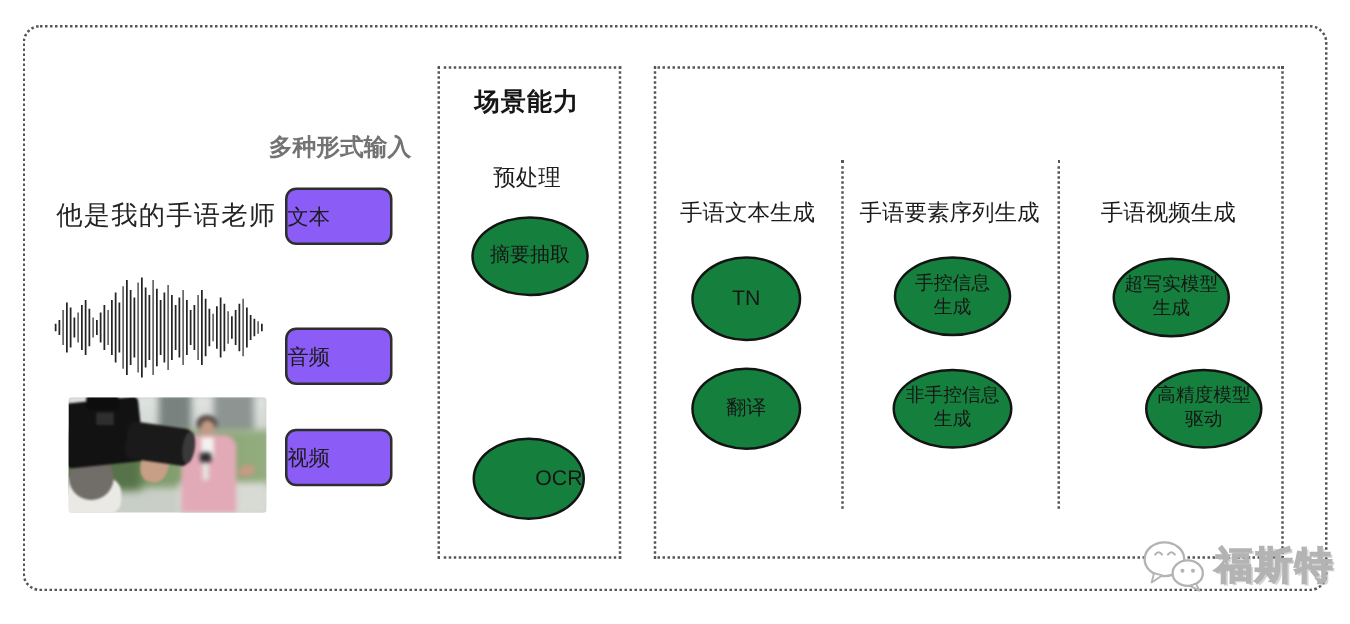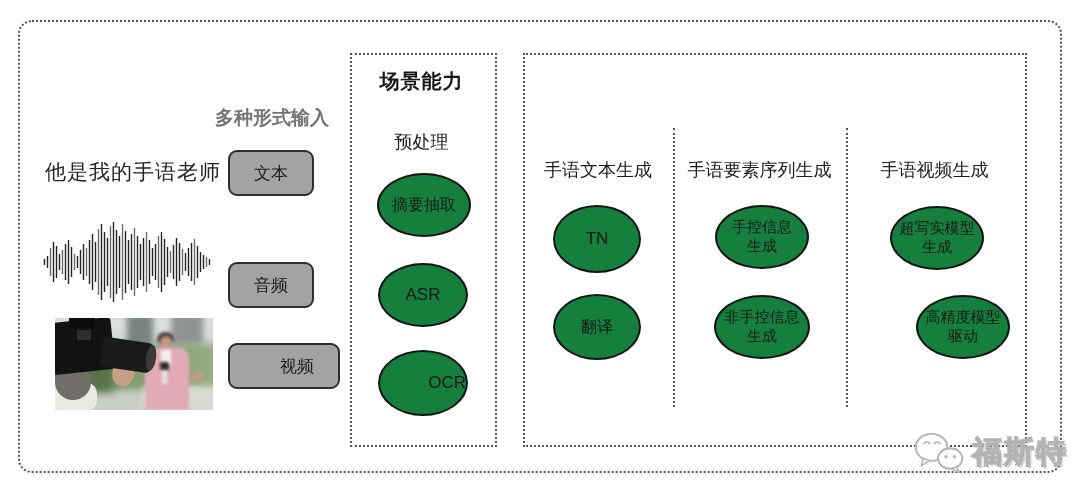--- a/index.html
+++ b/index.html
@@ -17,21 +17,21 @@
   .dotted-box{border:2px dotted #565656;background:transparent;}
   .scene-box{left:350px;top:53px;width:143px;height:390px;}
   .core-box{left:523px;top:53px;width:500px;height:390px;}
   .box-title{font-size:20px;font-weight:700;color:#161616;text-align:center;letter-spacing:1px;}
   .sub-label{font-size:18px;color:#1c1c1c;text-align:center;}
   
   .input-title{left:212px;top:105px;width:120px;font-size:19px;font-weight:700;text-align:center;color:#737373;}
   .sample-text{left:45px;top:158px;width:175px;font-size:21px;color:#242424;letter-spacing:1px;white-space:nowrap;}
   .io-box{
     left:228px;width:82px;height:42px;border:2px solid #2e2e2e;border-radius:9px;
-    display:flex;align-items:center;justify-content:center;font-size:17px;color:#1c1c1c;background:#a3a3a3;
+    display:flex;align-items:center;justify-content:flex-start;font-size:17px;color:#1c1c1c;background:#8b5cf6;
   }
   
   .ellipse{
     border:2.5px solid #141414;border-radius:50%;background:#15803d;
     display:flex;align-items:center;justify-content:center;text-align:center;
     font-size:16px;line-height:1.25;color:#161616;white-space:pre-line;
   }
   .divider{border-left:2px dotted #565656;width:0;}
   .col-header{font-size:18px;color:#1c1c1c;text-align:center;white-space:nowrap;}
   
@@ -168,33 +168,30 @@
       <div class="ph-lens-ring"></div>
     </div>
   </div>
 
   <div class="abs io-box" style="top:150px;">
     <span>文本</span>
   </div>
   <div class="abs io-box" style="top:262px;">
     <span>音频</span>
   </div>
-  <div class="abs io-box" style="top:343px;padding-left:26px;">
+  <div class="abs io-box" style="top:343px;">
     <span>视频</span>
   </div>
 
   <div class="abs dotted-box scene-box"></div>
   <div class="abs sub-label" style="left:350px;top:130px;width:143px;">预处理</div>
   <div class="abs box-title" style="left:350px;top:68px;width:143px;">场景能力</div>
 
   <div class="abs ellipse" style="left:377px;top:173px;width:90px;height:60px;">
     <span>摘要抽取</span>
-  </div>
-  <div class="abs ellipse" style="left:378px;top:263px;width:86px;height:60px;font-size:17px;">
-    <span>ASR</span>
   </div>
   <div class="abs ellipse" style="left:378px;top:350px;width:86px;height:62px;font-size:17px;justify-content:flex-end;">
     <span>OCR</span>
   </div>
 
   <div class="abs dotted-box core-box"></div>
 
   <div class="abs divider" style="left:673px;top:128px;height:279px;"></div>
   <div class="abs divider" style="left:846px;top:128px;height:279px;"></div>
 

